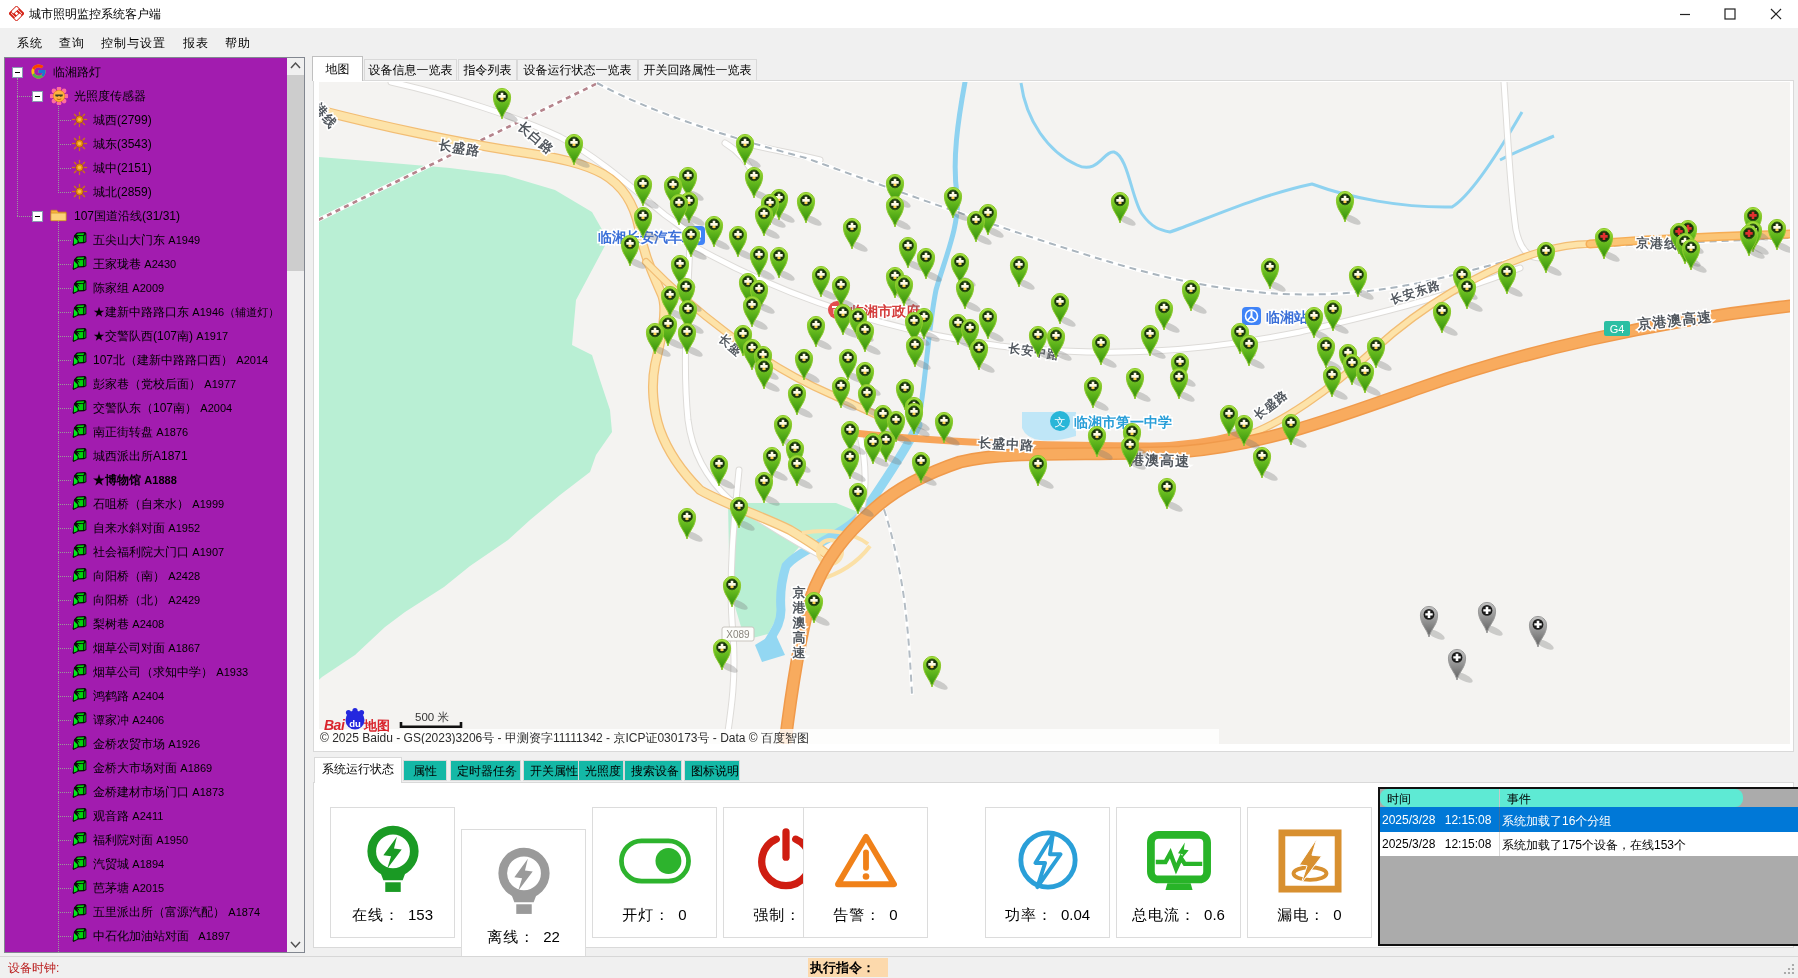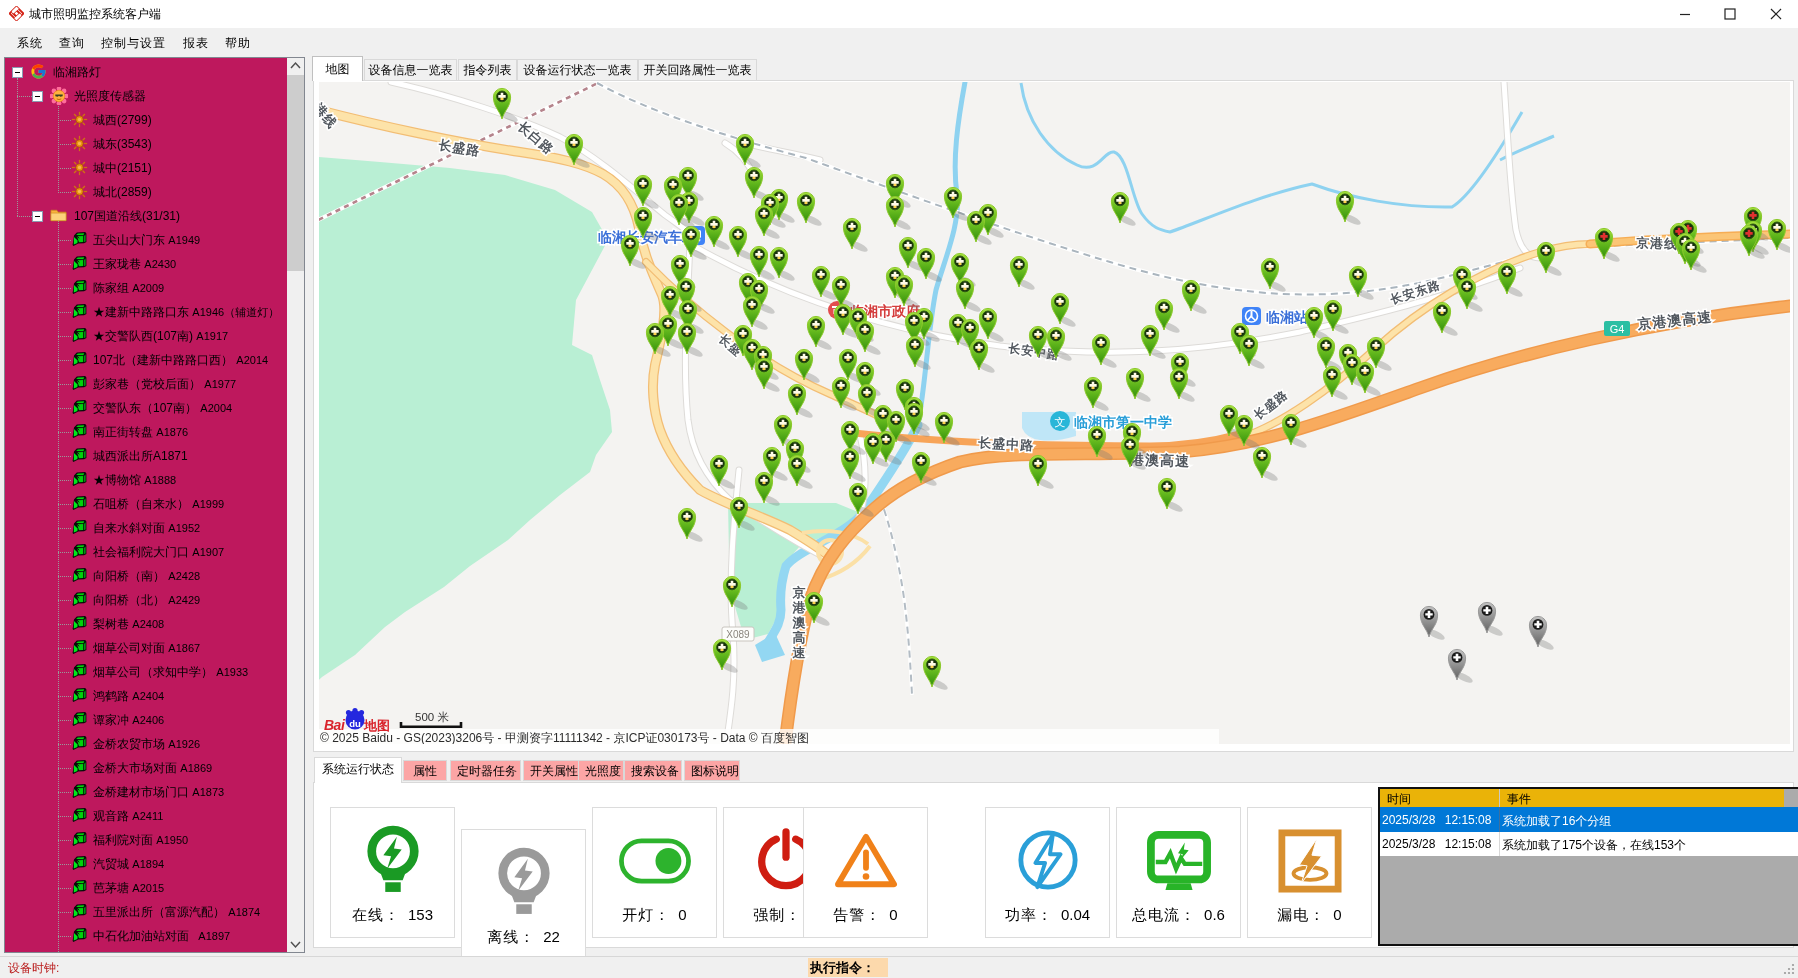--- a/index.html
+++ b/index.html
@@ -10,21 +10,21 @@
 .dot.h{border-top:1px dotted #9a9a9a;height:0;}
 .ebox{position:absolute;width:11px;height:11px;background:#fff;border:1px solid #8b9bb3;}
 .em{position:absolute;left:2px;top:4px;width:5px;height:1px;background:#000;}
 .tt{position:absolute;font-size:12px;color:#000;white-space:nowrap;line-height:18px;}
 .tid{font-size:11px;}
 .card{position:absolute;top:807px;width:125px;height:131px;background:#fff;border:1px solid #dcdcdc;text-align:center;}
 .cic{margin-top:16px;height:74px;display:flex;align-items:center;justify-content:center;}
 .clab{font-size:15px;color:#000;margin-top:8px;letter-spacing:1px;}
 .cval{margin-left:8px;letter-spacing:0;}
 .mtab{position:absolute;top:59px;height:22px;background:#f0f0f0;border:1px solid #d9d9d9;font-size:12px;color:#000;text-align:center;line-height:20px;white-space:nowrap;padding:0 2px;box-sizing:border-box;}
-.btab{position:absolute;top:760px;height:21px;background:#fca5a5;border:1px solid #d9d9d9;font-size:12px;color:#000;text-align:center;line-height:20px;white-space:nowrap;padding:0 6px;}
+.btab{position:absolute;top:760px;height:21px;background:#14b8a6;border:1px solid #d9d9d9;font-size:12px;color:#000;text-align:center;line-height:20px;white-space:nowrap;padding:0 6px;}
 </style></head>
 <body>
 
 <div class="abs" style="left:0;top:0;width:1798px;height:28px;background:#fff;"></div>
 <svg class="abs" style="left:9px;top:6px;" width="15" height="15" viewBox="0 0 20 20">
  <path d="M10,0.8 L19.2,10 L10,19.2 L0.8,10 Z" fill="none" stroke="#d42114" stroke-width="2.4"></path>
  <path d="M10,5.6 L14.4,10 L10,14.4 L5.6,10 Z" fill="none" stroke="#d42114" stroke-width="2.6"></path>
  <path d="M10,0.8 L13,3.8 L6,10 L3.5,7 Z" fill="#fff"></path>
  <path d="M10,19.2 L7,16.2 L14,10 L16.5,13 Z" fill="#fff"></path>
 </svg>
@@ -36,21 +36,21 @@
  <line x1="105" y1="1" x2="95" y2="11" stroke="#222" stroke-width="1.2"></line>
 </svg>
 
 <div class="abs" style="left:0;top:28px;width:1798px;height:28px;background:#f0f0f0;"></div>
 <div class="abs" style="left:17px;top:35px;font-size:12px;color:#000;letter-spacing:1px;">系统</div>
 <div class="abs" style="left:59px;top:35px;font-size:12px;color:#000;letter-spacing:1px;">查询</div>
 <div class="abs" style="left:101px;top:35px;font-size:12px;color:#000;letter-spacing:1px;">控制与设置</div>
 <div class="abs" style="left:183px;top:35px;font-size:12px;color:#000;letter-spacing:1px;">报表</div>
 <div class="abs" style="left:225px;top:35px;font-size:12px;color:#000;letter-spacing:1px;">帮助</div>
 
-<div class="abs" style="left:4px;top:57px;width:301px;height:896px;background:#be185d;border:1px solid #828790;overflow:hidden;">
+<div class="abs" style="left:4px;top:57px;width:301px;height:896px;background:#a21caf;border:1px solid #828790;overflow:hidden;">
 <div class="abs" style="left:0;top:0;width:282px;height:894px;overflow:hidden;">
 <div class="dot v" style="left:12px;top:20px;height:138px;"></div>
 <div class="dot v" style="left:53px;top:44px;height:91px;"></div>
 <div class="dot v" style="left:53px;top:162px;height:740px;"></div>
 <div class="ebox" style="left:7px;top:9px;">
         <div class="em"></div>
       </div>
 <div style="position:absolute;left:25px;top:5px;"><svg width="17" height="17" viewBox="0 0 48 48">
           <path fill="#FFC107" d="M43.6 20H42V20H24v8h11.3C33.7 32.7 29.2 36 24 36c-6.6 0-12-5.4-12-12s5.4-12 12-12c3.1 0 5.9 1.2 8 3l5.7-5.7C34.2 6.1 29.3 4 24 4 13 4 4 13 4 24s9 20 20 20 20-9 20-20c0-1.3-.1-2.7-.4-4z"></path>
           <path fill="#FF3D00" d="M6.3 14.7l6.6 4.8C14.7 15.1 19 12 24 12c3.1 0 5.9 1.2 8 3l5.7-5.7C34.2 6.1 29.3 4 24 4 16.3 4 9.7 8.3 6.3 14.7z"></path>
@@ -253,21 +253,21 @@
 <div class="tt" style="left:88px;top:389px;">城西派出所A1871</div>
 <div class="dot h" style="left:53px;top:422px;width:13px;"></div>
 <div style="position:absolute;left:66px;top:413px;"><svg width="16" height="17" viewBox="0 0 16 17">
           <path d="M3,4.6 L5.8,1.6 L14.2,1.1 L15.4,2.6 L15.4,11 L13,12.2 L7.2,12.6 L2.4,15 L1.6,14 Z" fill="#0a0a0a"></path>
           <path d="M5.2,4.1 L6.8,2.6 L13.2,2.2 L12.4,4.3 Z" fill="#00d20a"></path>
           <path d="M13.4,4.9 L14.4,3.2 L14.4,10.4 L13.4,11 Z" fill="#00e81d"></path>
           <path d="M6,5.2 L12.2,5 L12.2,10.9 L8,11.3 Z" fill="#00d20a"></path>
           <path d="M3,6.1 L6.6,9.4 L6.4,11.9 L2.8,13.6 Z" fill="#00e81d"></path>
           <path d="M6,5.2 L8.3,7.4" stroke="#0a0a0a" stroke-width="1"></path>
         </svg></div>
-<div class="tt" style="left:88px;top:413px;">★博物馆 <span class="tid">A1888</span></div>
+<div class="tt" style="left:88px;top:413px;font-weight:bold;">★博物馆 <span class="tid">A1888</span></div>
 <div class="dot h" style="left:53px;top:446px;width:13px;"></div>
 <div style="position:absolute;left:66px;top:437px;"><svg width="16" height="17" viewBox="0 0 16 17">
           <path d="M3,4.6 L5.8,1.6 L14.2,1.1 L15.4,2.6 L15.4,11 L13,12.2 L7.2,12.6 L2.4,15 L1.6,14 Z" fill="#0a0a0a"></path>
           <path d="M5.2,4.1 L6.8,2.6 L13.2,2.2 L12.4,4.3 Z" fill="#00d20a"></path>
           <path d="M13.4,4.9 L14.4,3.2 L14.4,10.4 L13.4,11 Z" fill="#00e81d"></path>
           <path d="M6,5.2 L12.2,5 L12.2,10.9 L8,11.3 Z" fill="#00d20a"></path>
           <path d="M3,6.1 L6.6,9.4 L6.4,11.9 L2.8,13.6 Z" fill="#00e81d"></path>
           <path d="M6,5.2 L8.3,7.4" stroke="#0a0a0a" stroke-width="1"></path>
         </svg></div>
 <div class="tt" style="left:88px;top:437px;">石咀桥（自来水） <span class="tid">A1999</span></div>
@@ -836,21 +836,21 @@
       <svg width="64" height="64" viewBox="0 0 66 66">
         <rect x="4" y="4" width="58" height="58" fill="none" stroke="#d89030" stroke-width="7"></rect>
         <ellipse cx="33" cy="46" rx="17" ry="6.5" fill="none" stroke="#d89030" stroke-width="4"></ellipse>
         <path d="M40,10 L22,37 L30,38 L24,56 L45,28 L35,27 Z" fill="#d89030" stroke="#fff" stroke-width="1"></path>
       </svg>
     </div>
     <div class="clab">漏电：<span class="cval">0</span></div>
   </div>
 
 <div class="abs" style="left:1378px;top:787px;width:420px;height:159px;background:#ababab;border:2px solid #111;border-right:none;">
- <div class="abs" style="left:0;top:0;width:404px;height:18px;background:#eab308;">
+ <div class="abs" style="left:0;top:0;width:363px;height:18px;background:#5eead4;border-radius:8px;">
   <div class="abs" style="left:7px;top:2px;font-size:12px;color:#000;">时间</div>
   <div class="abs" style="left:127px;top:2px;font-size:12px;color:#000;">事件</div>
   <div class="abs" style="left:119px;top:0;width:1px;height:18px;background:#c8c8c8;"></div>
  </div>
  <div class="abs" style="left:0;top:18px;width:418px;height:25px;background:#0078d7;color:#fff;">
   <div class="abs" style="left:2px;top:6px;font-size:12px;">2025/3/28  12:15:08</div>
   <div class="abs" style="left:122px;top:6px;font-size:12px;">系统加载了16个分组</div>
   <div class="abs" style="left:119px;top:0;width:1px;height:25px;background:#3d6f9e;"></div>
  </div>
  <div class="abs" style="left:0;top:43px;width:418px;height:24px;background:#fff;color:#000;">

